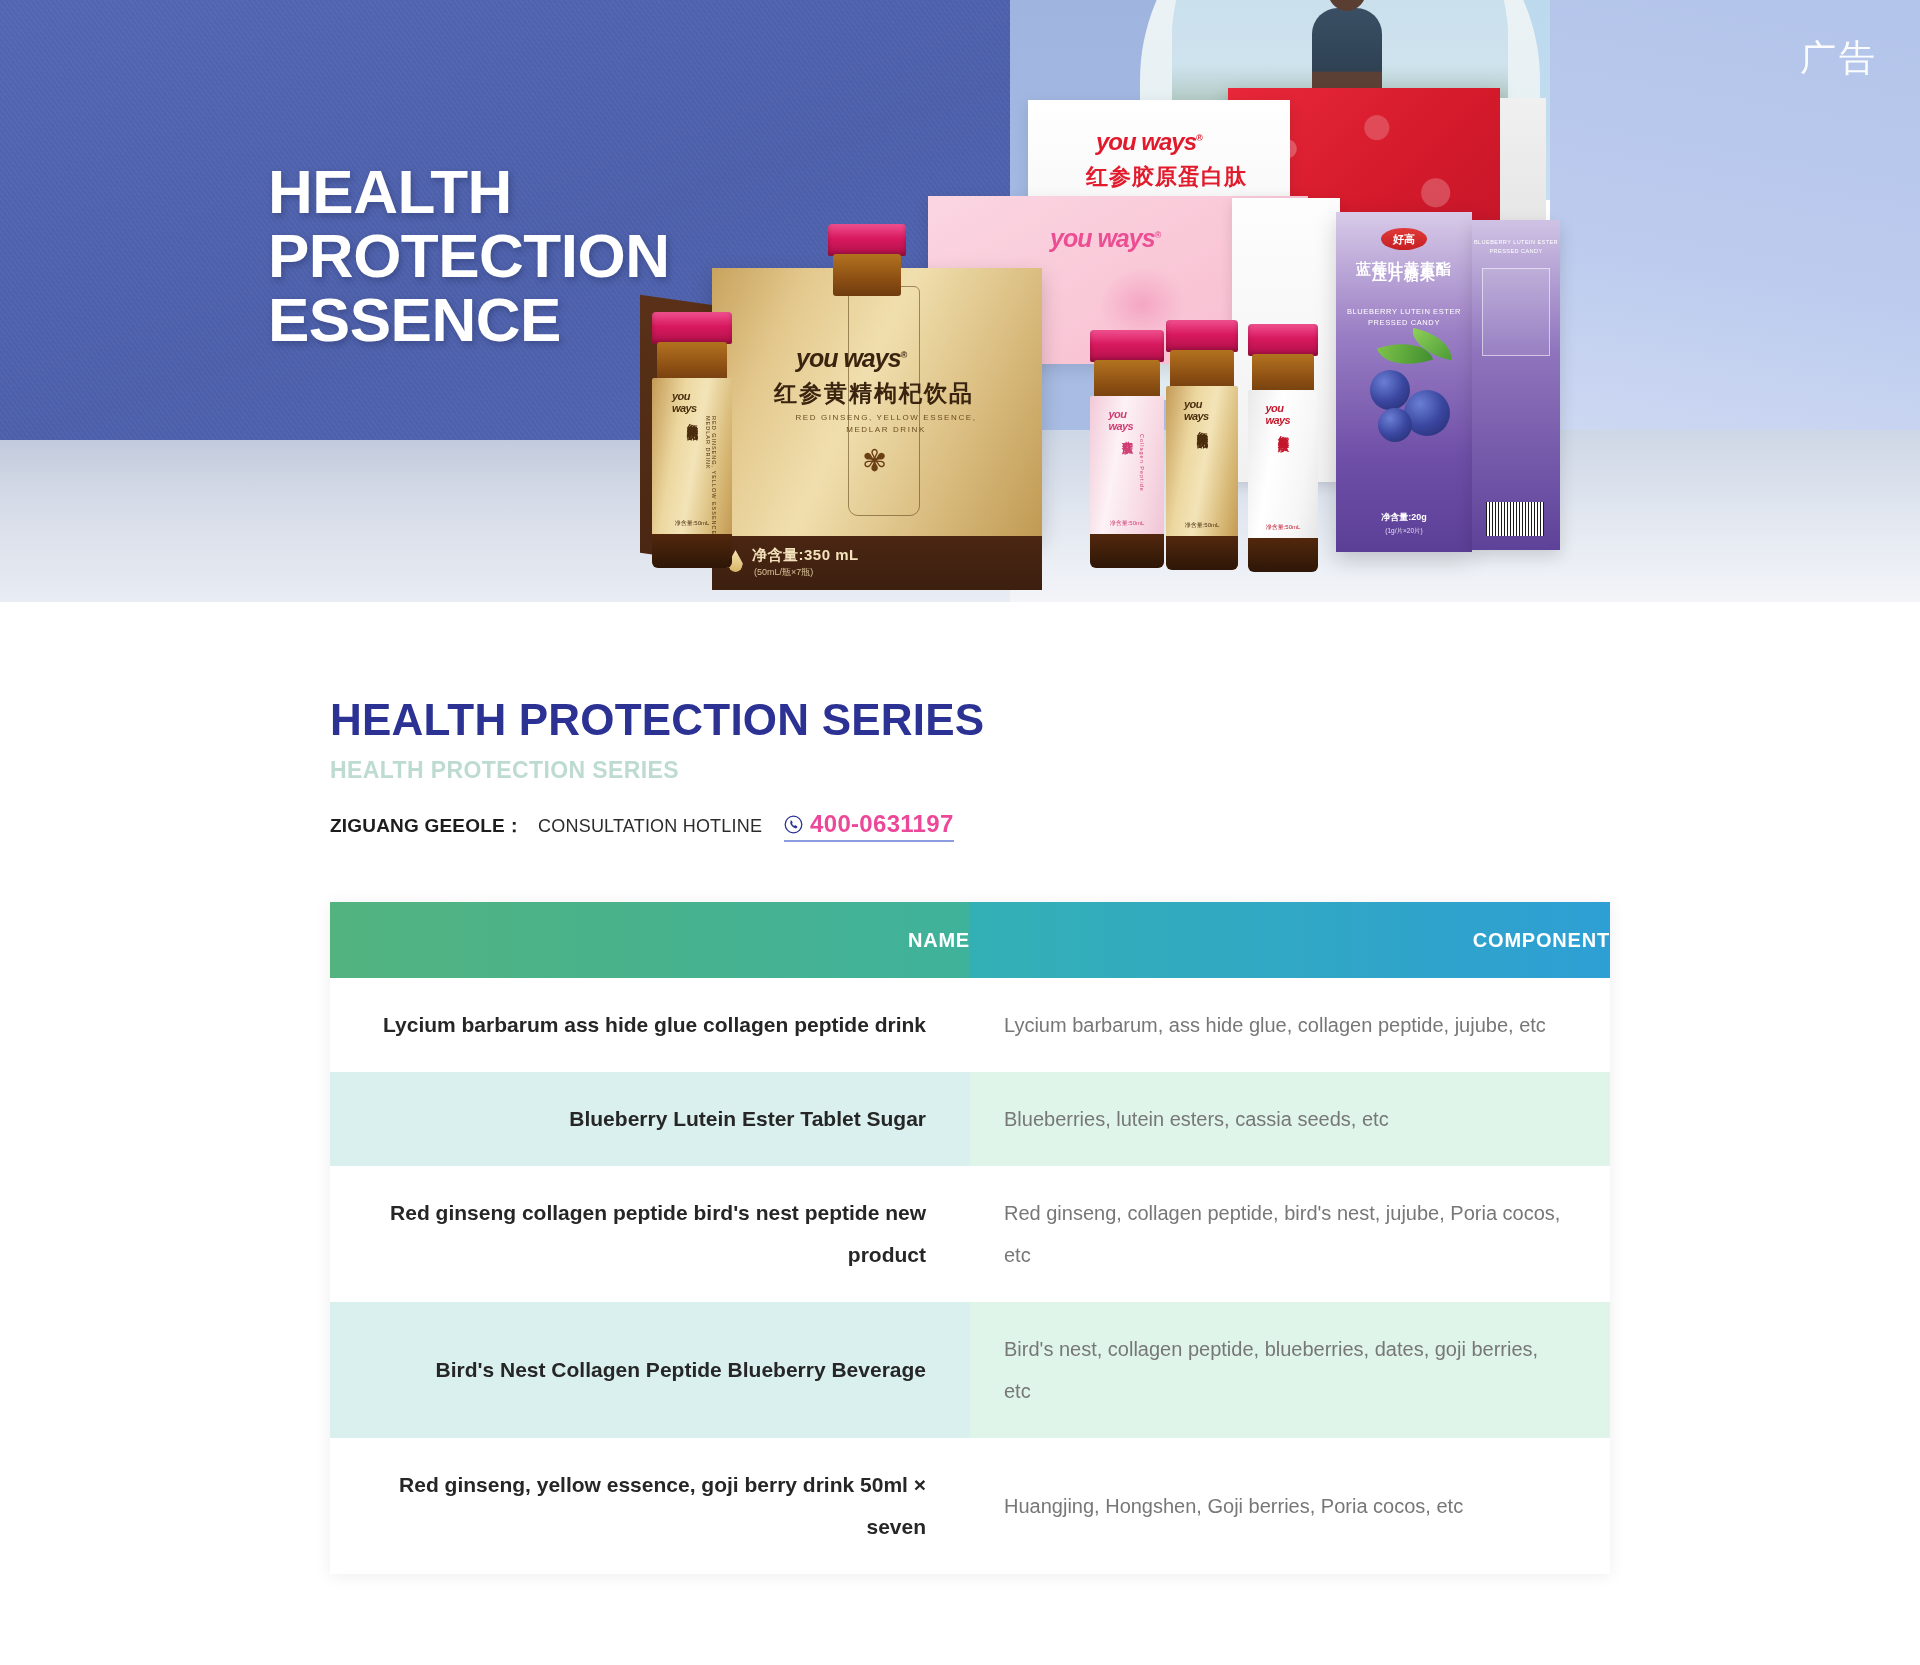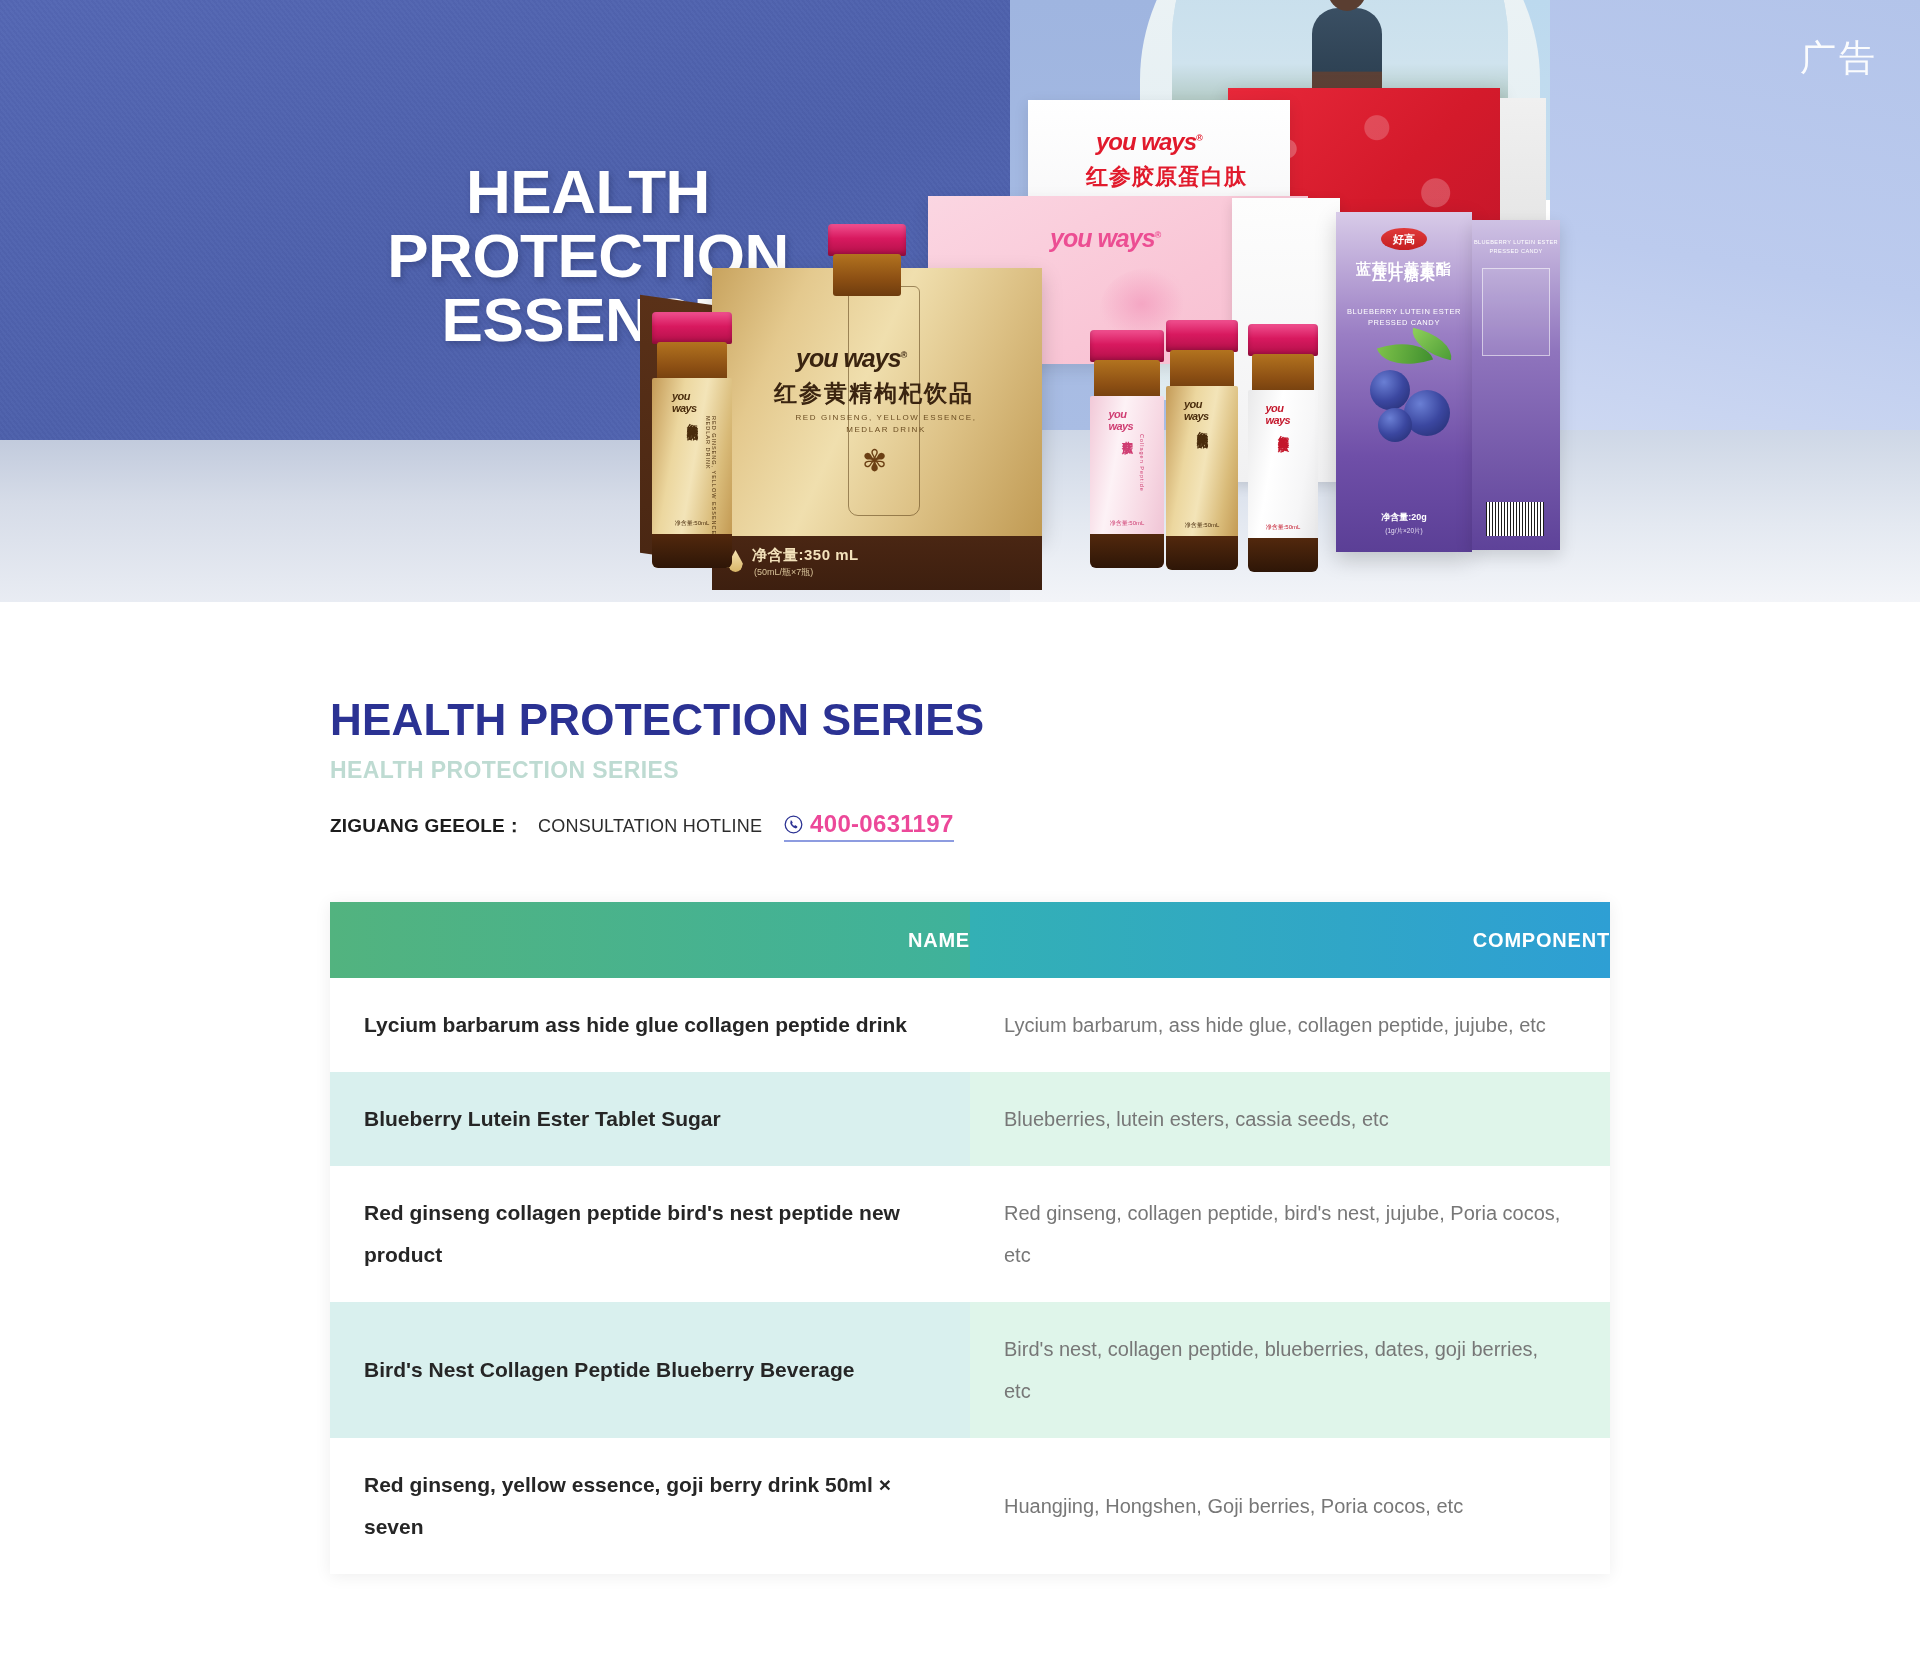--- a/index.html
+++ b/index.html
@@ -123,21 +123,20 @@
   .hero-title {
     position: absolute;
     left: 268px; top: 160px;
     width: 640px;
     color: #ffffff;
     font-size: 62px;
     line-height: 64px;
     font-weight: 700;
     letter-spacing: -0.5px;
     text-shadow: 2px 3px 6px rgba(30,38,80,.35);
-    text-align: center;
   }
 
   
   .products { position: absolute; left: 0; top: 0; width: 1920px; height: 620px; }
 
   .box-red {
     position:absolute; left:1228px; top:88px; width:272px; height:192px;
     background: linear-gradient(135deg,#e8283a 0%,#d41a2b 55%,#c3162a 100%);
     box-shadow: 0 6px 18px rgba(0,0,0,.18);
   }
@@ -395,20 +394,21 @@
     height: 76px; color:#ffffff; font-size:20px; font-weight:700;
     letter-spacing:.8px; text-align:right; border:none;
   }
   thead th.th-name { background: linear-gradient(90deg,#52b37f 0%, #3fb29b 100%); }
   thead th.th-comp { background: linear-gradient(90deg,#33b0b5 0%, #2e9fd4 100%); }
   table.spec tbody td { vertical-align: middle; border:none; }
   td.c-name {
     padding: 26px 44px 26px 34px;
     font-size: 21px; font-weight:700; color:#262626; line-height: 42px;
     border-right: 1px solid #bfe3e0;
+    text-align: right;
   }
   td.c-comp {
     padding: 26px 40px 26px 34px;
     font-size: 20px; font-weight:400; color:#777777; line-height: 42px;
   }
   tr.alt td.c-name { background: #d9f0ee; }
   tr.alt td.c-comp { background: #dff5ea; }
   tr.plain td { background: #ffffff; }
 </style>
 </head>

